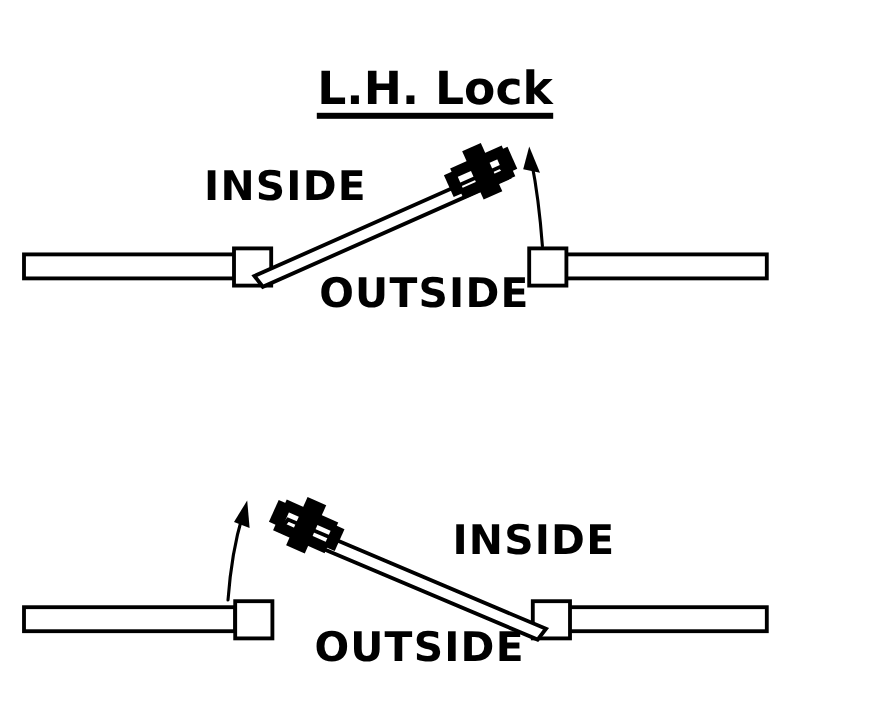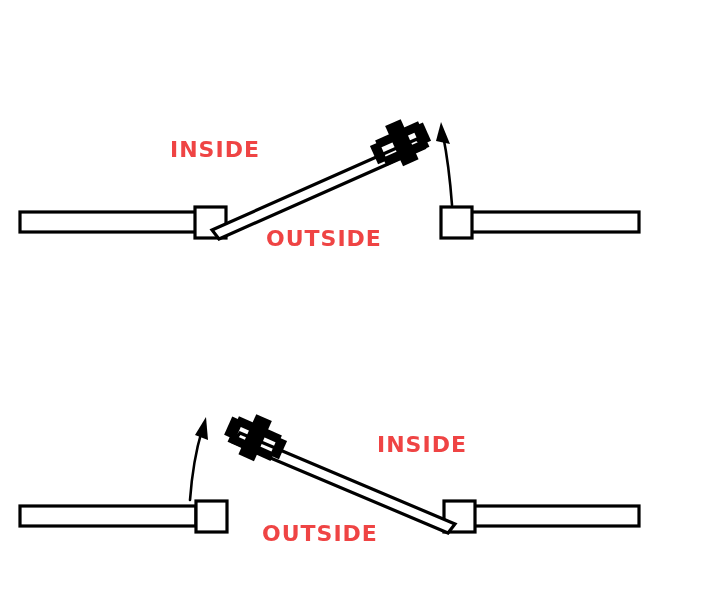--- a/index.html
+++ b/index.html
@@ -36,23 +36,23 @@
     display: inline-block;
     border-bottom: 5px solid #000000;
     padding-bottom: 1px;
   }
   #title-lh { top: 55px; }
   #title-rh { top: 350px; }
 
   .side-label {
     position: absolute;
     font-weight: bold;
-    font-size: 22px;
+    font-size: 34px;
     letter-spacing: 1px;
-    color: #ef4444;
+    color: #000000;
     white-space: nowrap;
     line-height: 1;
   }
   #lh-inside  { left: 170px; top: 139px; }
   #lh-outside { left: 266px; top: 228px; }
   #rh-inside  { left: 377px; top: 434px; }
   #rh-outside { left: 262px; top: 523px; }
 
   svg { display: block; }
   .wall, .jamb, .leaf {
@@ -68,20 +68,23 @@
     stroke-width: 2.6;
     stroke-linecap: round;
   }
   .swing-head { fill: #000000; stroke: none; }
 </style>
 </head>
 <body>
 
 <div class="canvas">
 
+  <div class="diagram-title" id="title-lh">
+    <span class="title-inner">L.H. Lock</span>
+  </div>
 
   <div class="side-label" id="lh-inside">INSIDE</div>
   <div class="side-label" id="lh-outside">OUTSIDE</div>
 
   <svg class="canvas" width="725" height="598" viewBox="0 0 725 598" aria-hidden="true">
 
     <rect class="wall" x="20" y="212" width="176" height="20"></rect>
 
     <rect class="jamb" x="195" y="207" width="31" height="31"></rect>
 

